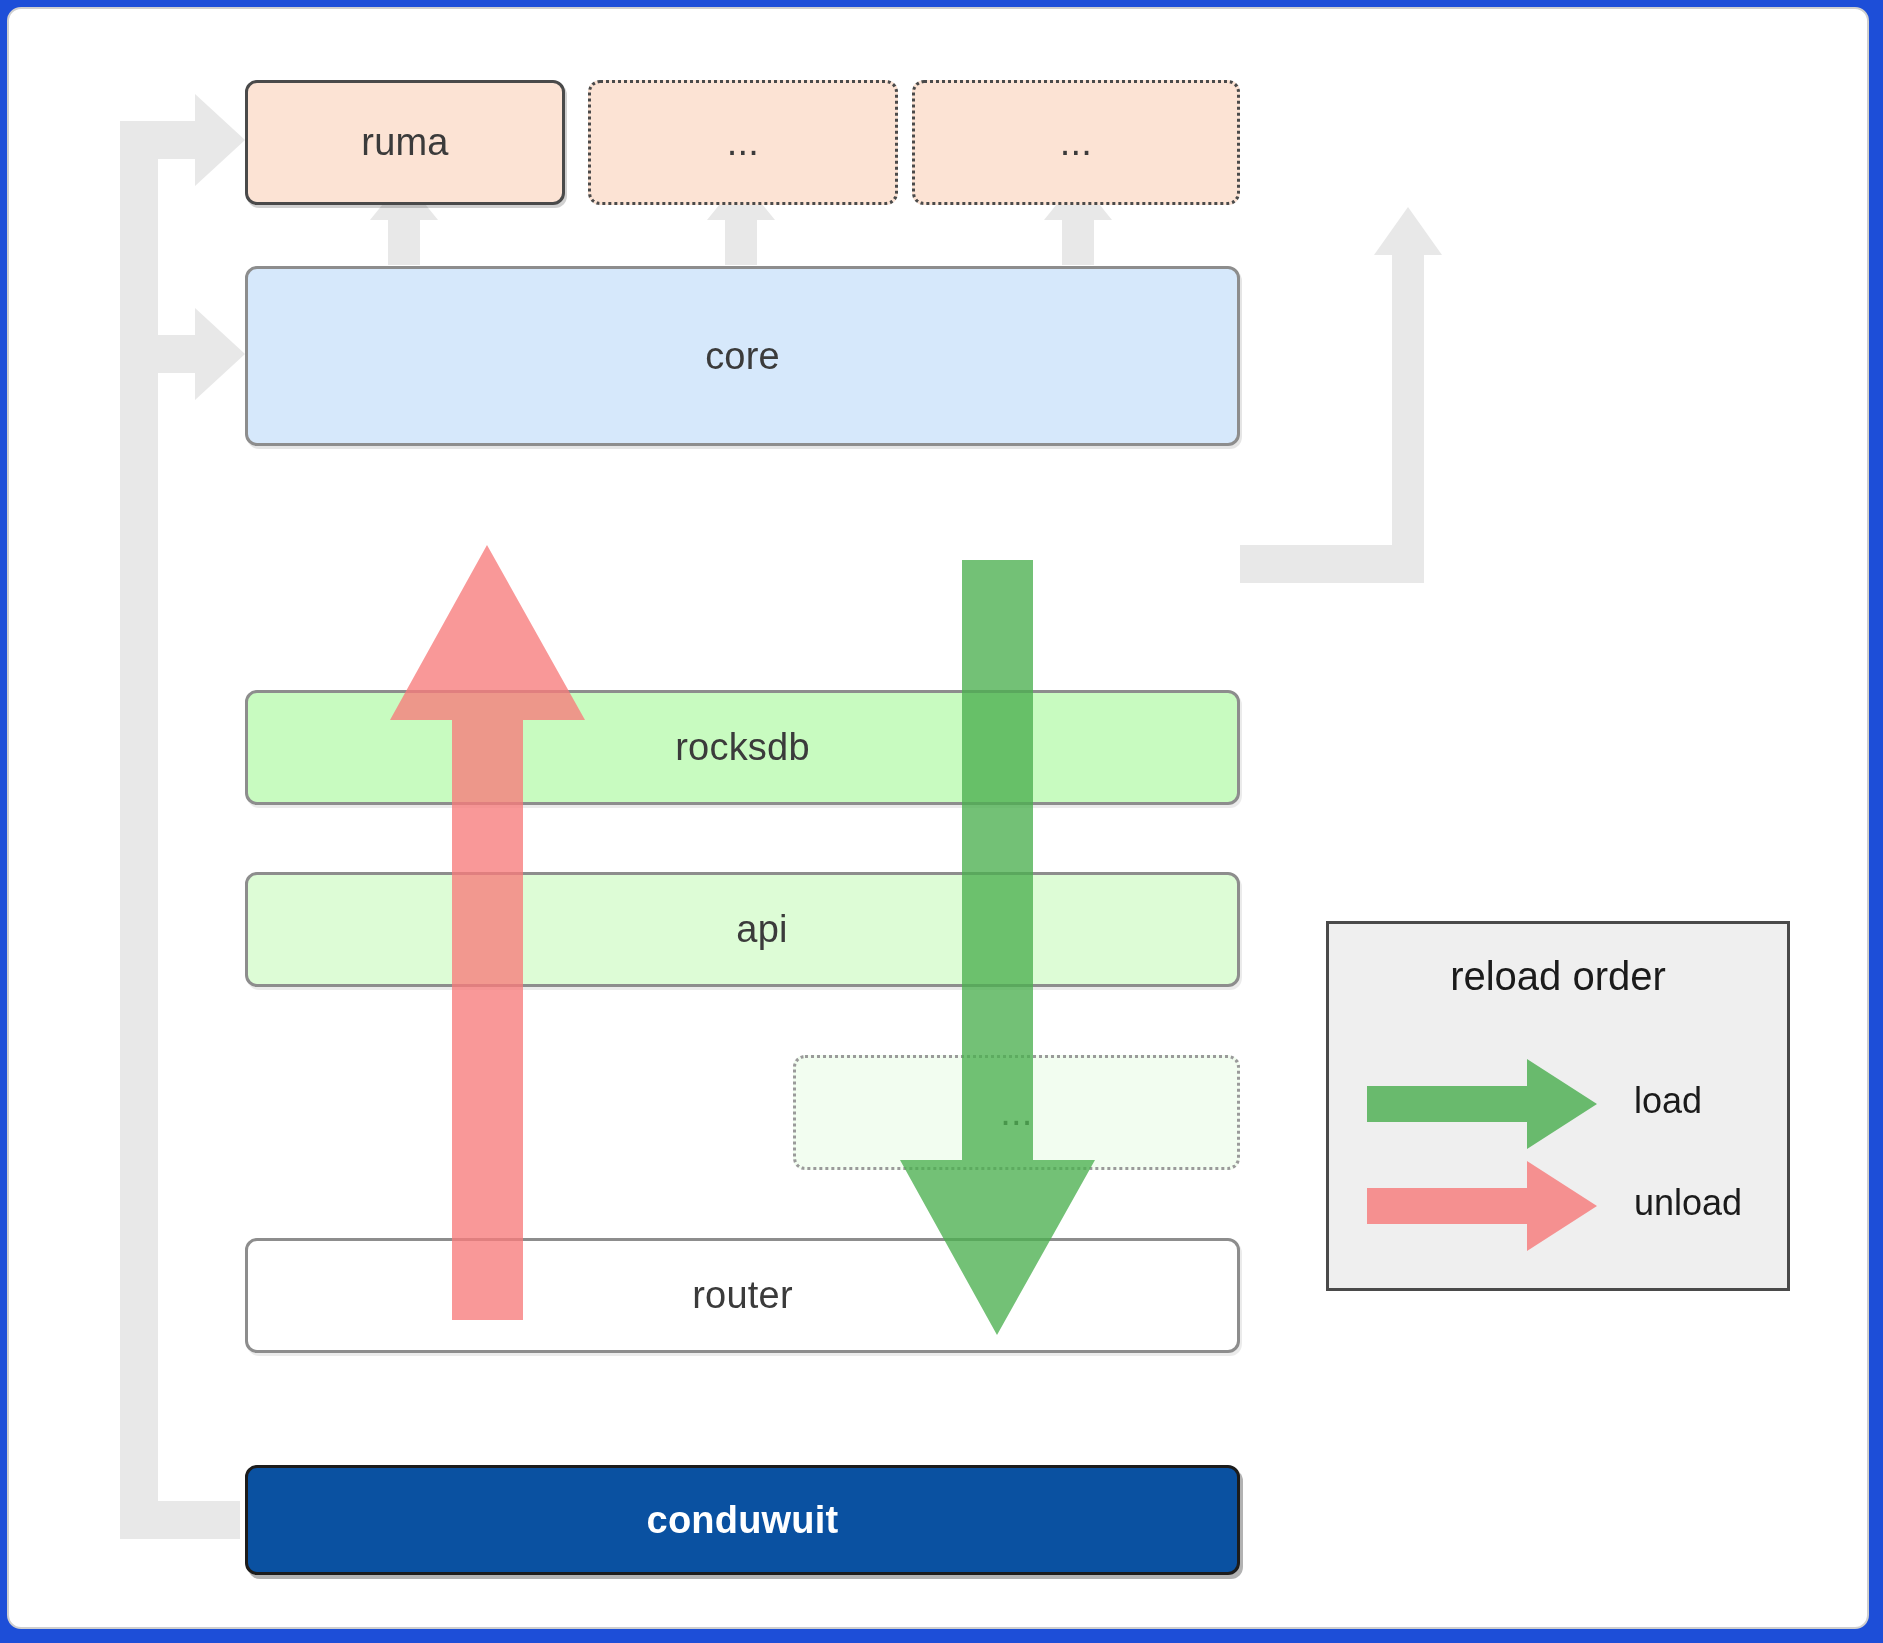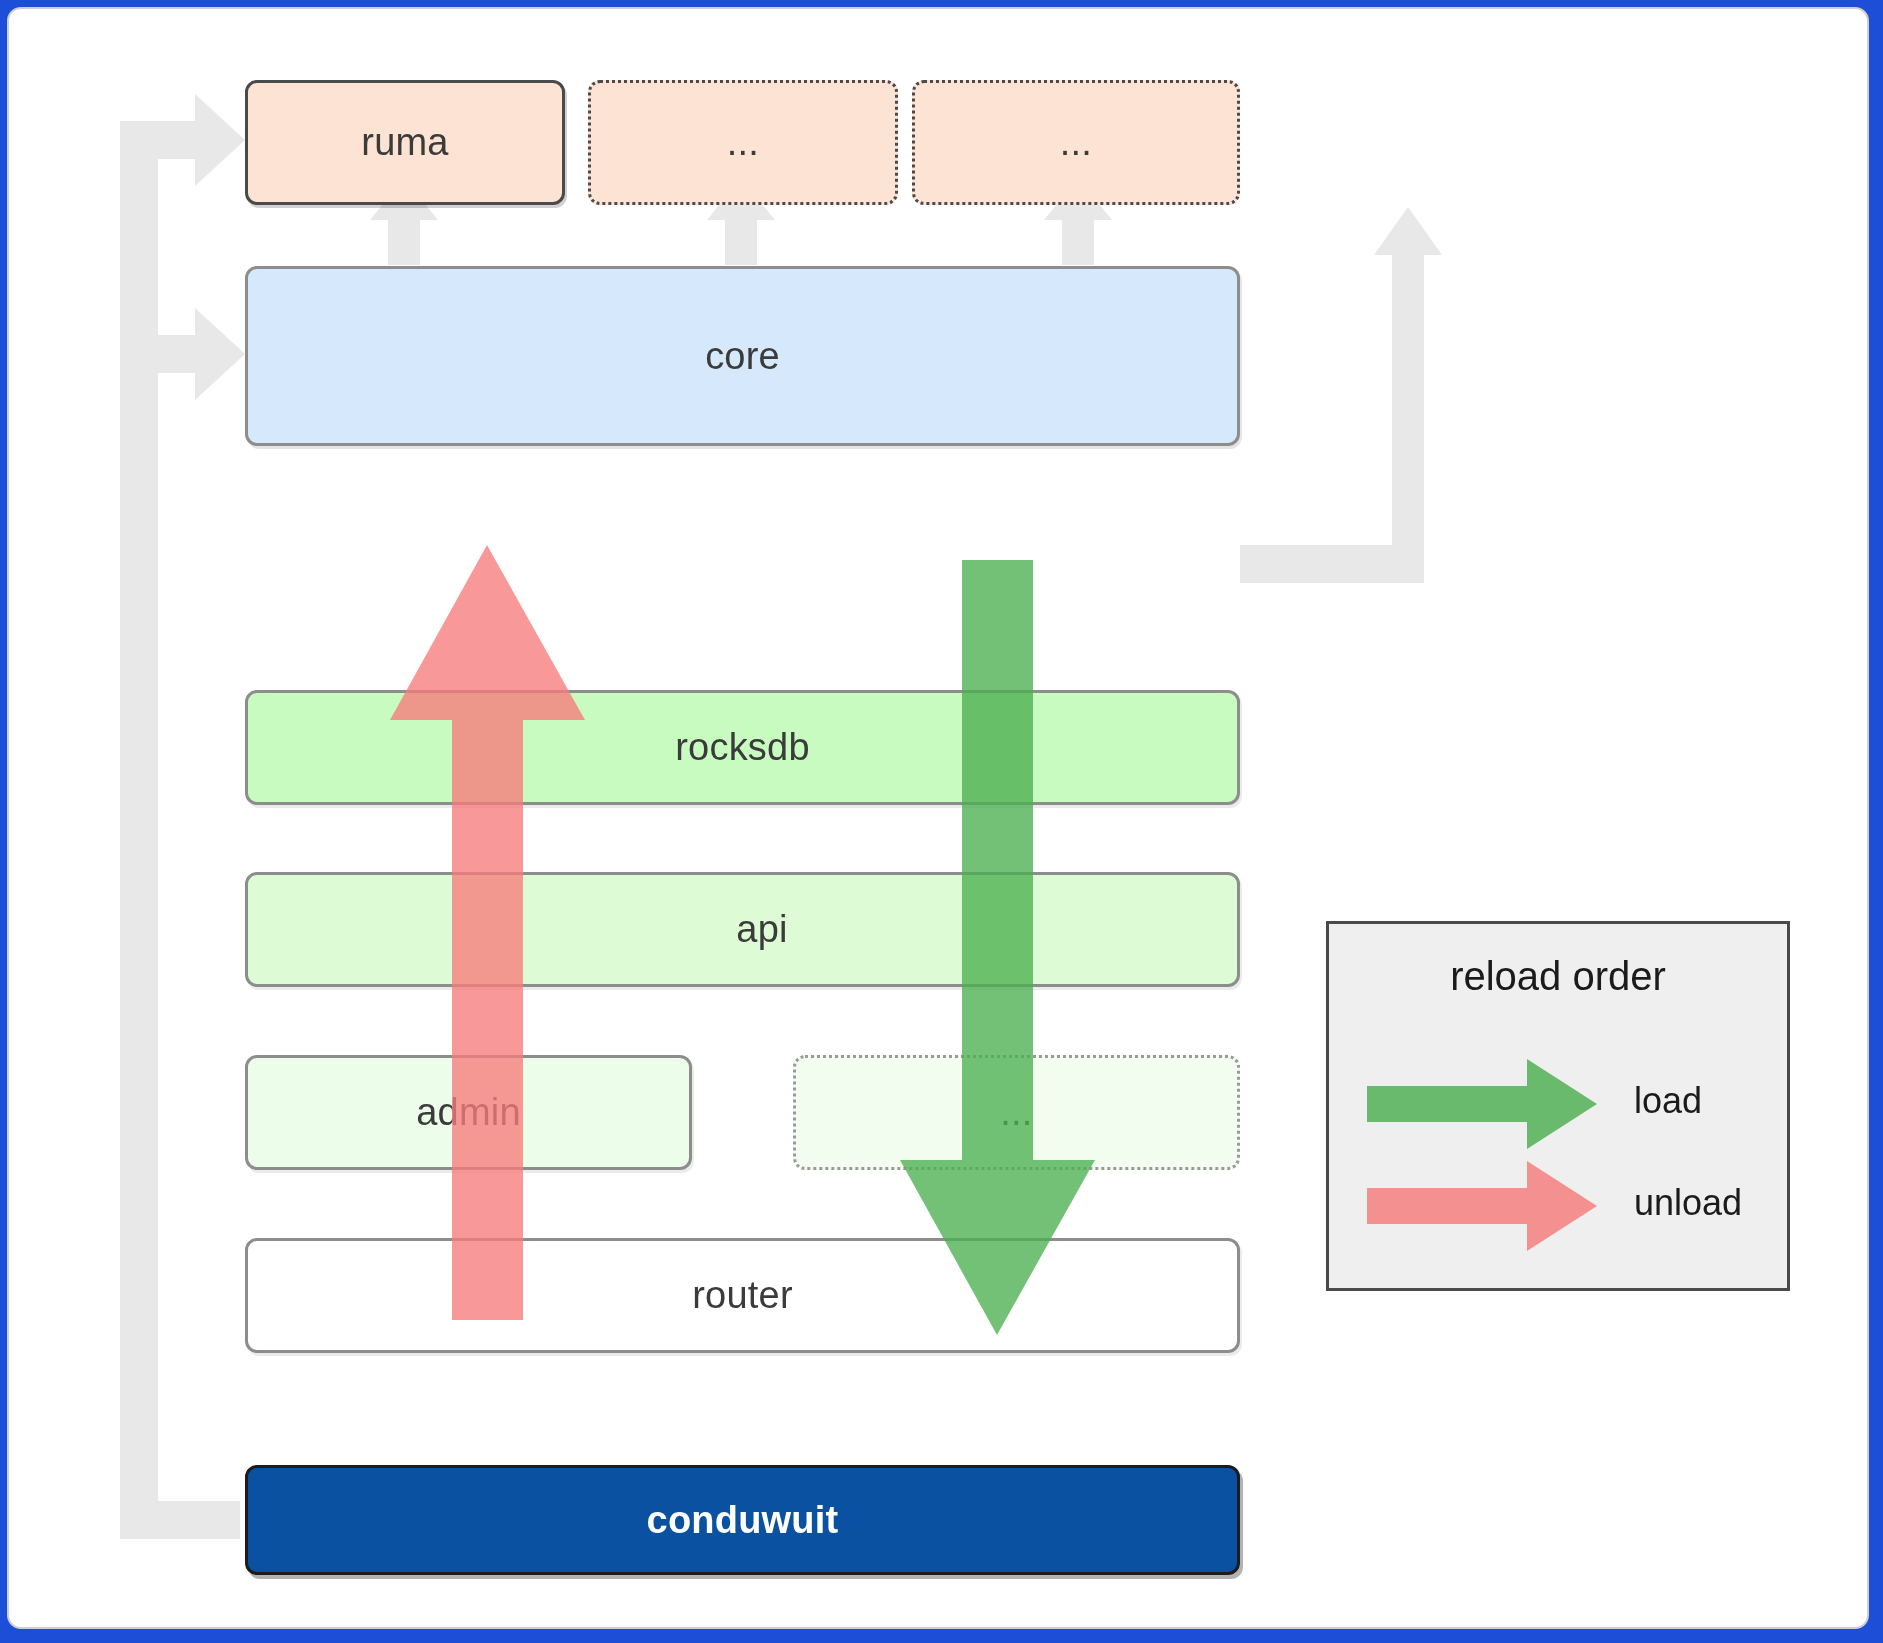--- a/index.html
+++ b/index.html
@@ -155,23 +155,20 @@
 
 
   <div class="node layer" style="left:245px; top:690px; width:995px; height:115px; background:#c8fbc0;">
     <span class="lbl">rocksdb</span>
   </div>
 
   <div class="node layer" style="left:245px; top:872px; width:995px; height:115px; background:#ddfcd6;padding-left:39px;">
     <span class="lbl">api</span>
   </div>
 
-  <div class="node layer" style="left:245px; top:1055px; width:447px; height:115px; background:#ecfde9;">
-    <span class="lbl">admin</span>
-  </div>
 
   <div class="node layer dotted" style="left:793px; top:1055px; width:447px; height:115px; background:#f2fdf0;">
     <span class="lbl">...</span>
   </div>
 
   <div class="node layer" style="left:245px; top:1238px; width:995px; height:115px; background:#ffffff;">
     <span class="lbl">router</span>
   </div>
 
   <div class="node app" style="left:245px; top:1465px; width:995px; height:110px;">

